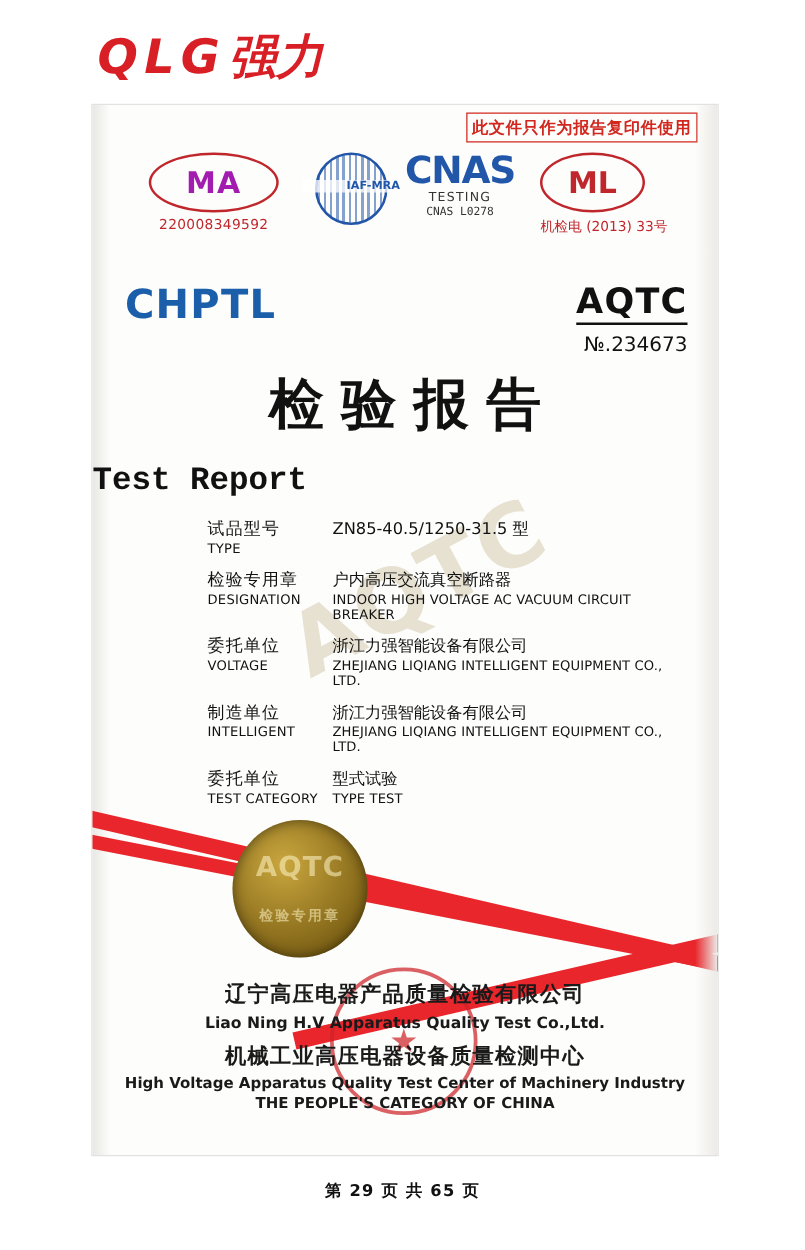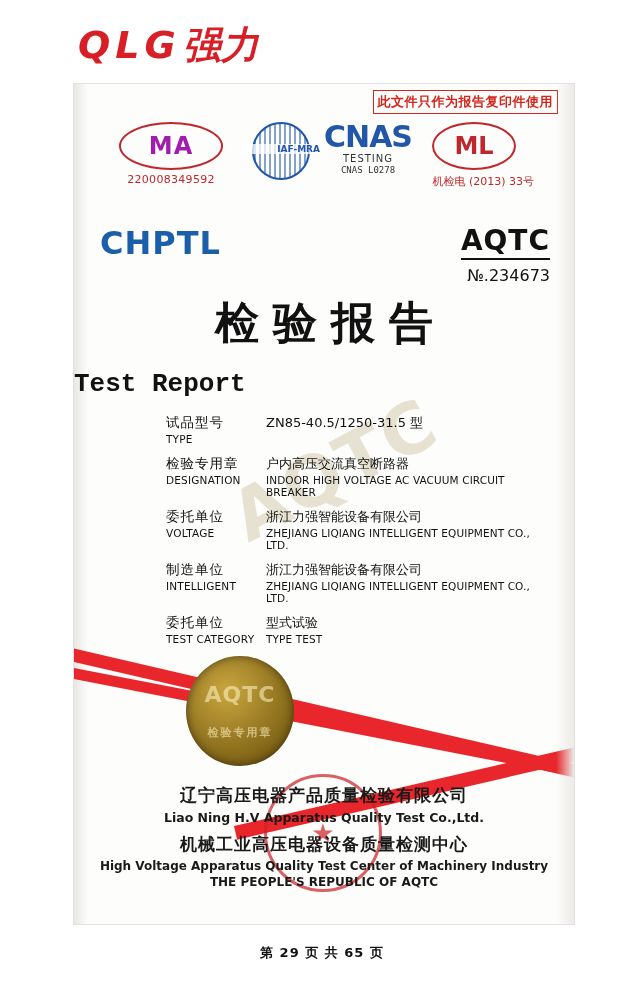--- a/index.html
+++ b/index.html
@@ -534,20 +534,20 @@
 
     <div class="stamp">
       <span class="star">★</span>
     </div>
 
     <div class="footer-block">
       <div class="fb-cn1">辽宁高压电器产品质量检验有限公司</div>
       <div class="fb-en1">Liao Ning H.V Apparatus Quality Test Co.,Ltd.</div>
       <div class="fb-cn2">机械工业高压电器设备质量检测中心</div>
       <div class="fb-en2">High Voltage Apparatus Quality Test Center of Machinery Industry</div>
-      <div class="fb-en3">THE PEOPLE'S REPUBLIC OF AQTC</div>
+      <div class="fb-en3">THE PEOPLE'S CATEGORY OF CHINA</div>
     </div>
 
   </div>
 
   <div class="pagenum">第 29 页 共 65 页</div>
 
 </div>
 
 </body></html>

